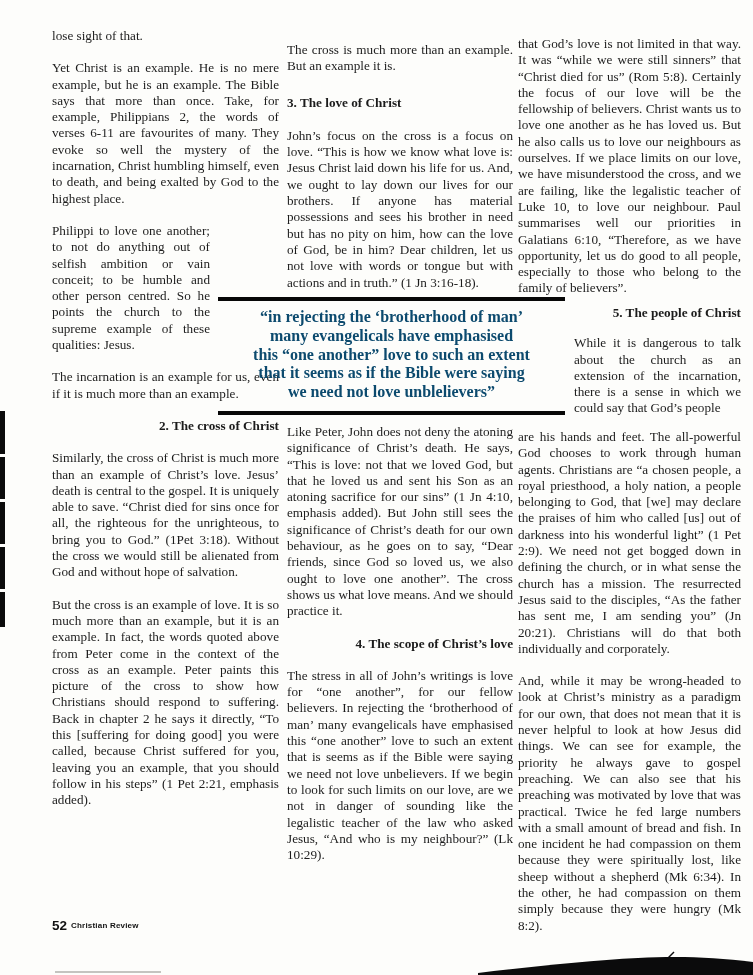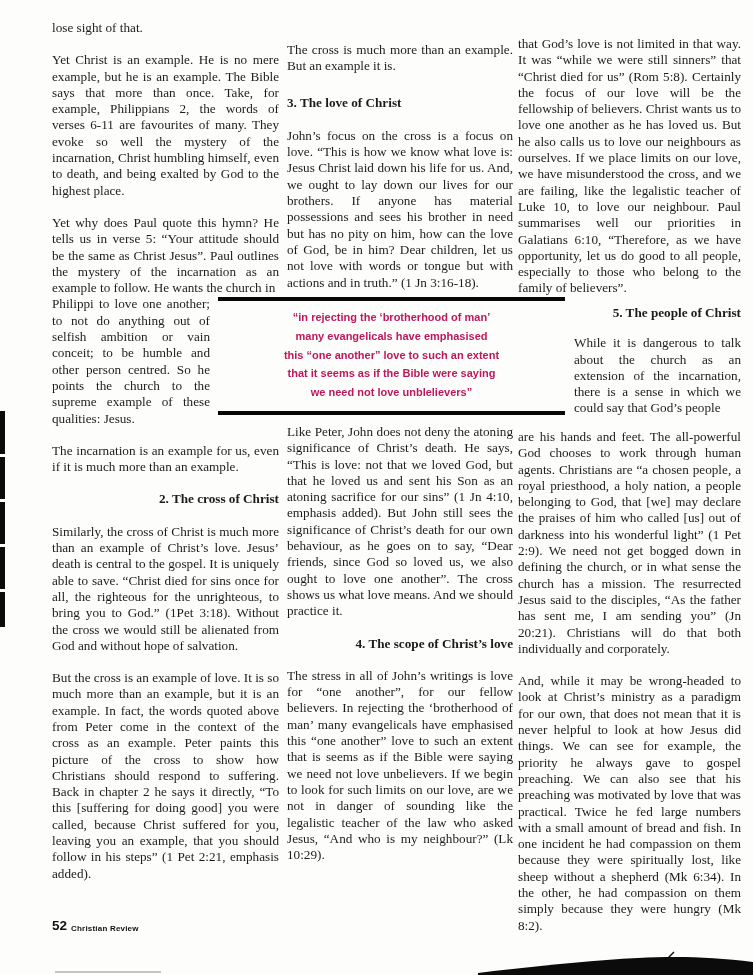--- a/index.html
+++ b/index.html
@@ -16,47 +16,47 @@
   .col{
     position:absolute;
     font-size:13.2px;line-height:16.3px;
     text-align:justify;
     color:#1c1c1c;
   }
   .col p{margin:0 0 16px 0;}
   .col p.mb0{margin-bottom:0;}
   .col p.hd{font-weight:bold;text-align:right;margin:0 0 16px 0;}
   .col p.hd-tight{font-weight:bold;text-align:left;margin:0 0 17px 0;}
-  #col-left{left:52px;top:20px;width:227px;}
+  #col-left{left:52px;top:28px;width:227px;}
   #col-left .narrow{width:158px;}
   #col-mid-top{left:287px;top:42px;width:226px;}
   #col-mid-top .lead{margin-bottom:20px;}
   #col-mid-bottom{left:287px;top:424px;width:226px;}
   #col-right-top{left:518px;top:36px;width:223px;}
   #col-right-side{left:574px;top:305px;width:167px;}
   #col-right-side .hd{margin:0 0 14px 0;}
   #col-right-bottom{left:518px;top:429px;width:223px;}
 
   #pull-quote{
     position:absolute;left:218px;top:297px;width:347px;
     box-sizing:border-box;
     border-top:4.5px solid #070707;
     border-bottom:4.5px solid #070707;
     padding:7px 2px 9px 2px;
     text-align:center;
-    font-family:Liberation Sans, sans-serif;
+    font-family:Liberation Serif, serif;
     font-weight:bold;
-    font-size:11px;line-height:18.8px;
-    color:#be185d;
+    font-size:16px;line-height:18.8px;
+    color:#0c4a6e;
     background:transparent;
   }
 
   #page-footer{
     position:absolute;left:52px;top:918px;
-    display:flex;align-items:flex-end;gap:4px;
+    display:flex;align-items:center;gap:4px;
     font-family:"Liberation Sans", sans-serif;
     color:#111;
   }
   #footer-page-number{font-size:13.5px;font-weight:bold;}
   #footer-publication{font-size:8px;font-weight:bold;letter-spacing:0.2px;}
 
   .edge-mark{position:absolute;left:0;width:5px;background:#0b0b0b;}
   #edge-mark-1{top:411px;height:43px;}
   #edge-mark-2{top:457px;height:42px;}
   #edge-mark-3{top:502px;height:42px;}
@@ -67,21 +67,20 @@
   #footer-smudge{position:absolute;left:55px;top:971px;width:106px;height:2px;background:#c4c4c0;}
 </style>
 </head>
 <body>
 
 <div id="page">
 
   <section class="col" id="col-left">
     <p>lose sight of that.</p>
     <p>Yet Christ  is an example.  He is no mere example, but he is an example.  The Bible says that more than once.  Take, for example, Philippians 2, the words of verses 6-11 are favourites of many.  They evoke so well the mystery of the incarnation, Christ humbling himself, even to death, and being exalted by God to the highest place.</p>
-    <p class="mb0">Yet why does Paul quote this hymn?  He tells us in verse 5: “Your attitude should be the same as Christ Jesus”.  Paul outlines the mystery of the incarnation as an example to follow.  He wants the church in</p>
     <p class="narrow">Philippi to love one another; to not do anything out of selfish ambition or vain conceit; to be humble and other person centred.  So he points the church to the supreme example of these qualities: Jesus.</p>
     <p>The incarnation is an example for us, even if it is much more than an example.</p>
     <p class="hd">2. The cross of Christ</p>
     <p>Similarly, the cross of Christ is much more than an example of Christ’s love.  Jesus’ death is central to the gospel.  It is uniquely able to save.  “Christ died for sins once for all, the righteous for the unrighteous, to bring you to God.” (1Pet 3:18).  Without the cross we would still be alienated from God and without hope of salvation.</p>
     <p>But the cross is an example of love.  It is so much more than an example, but it is an example.  In fact, the words quoted above from Peter come in the context of the cross as an example.  Peter paints this picture of the cross to show how Christians should respond to suffering.  Back in chapter 2 he says it directly, “To this [suffering for doing good] you were called, because Christ suffered for you, leaving you an example, that you should follow in his steps” (1 Pet 2:21, emphasis added).</p>
   </section>
 
   <section class="col" id="col-mid-top">
     <p class="lead">The cross is much more than an example. But an example it is.</p>
     <p class="hd-tight">3. The love of Christ</p>

